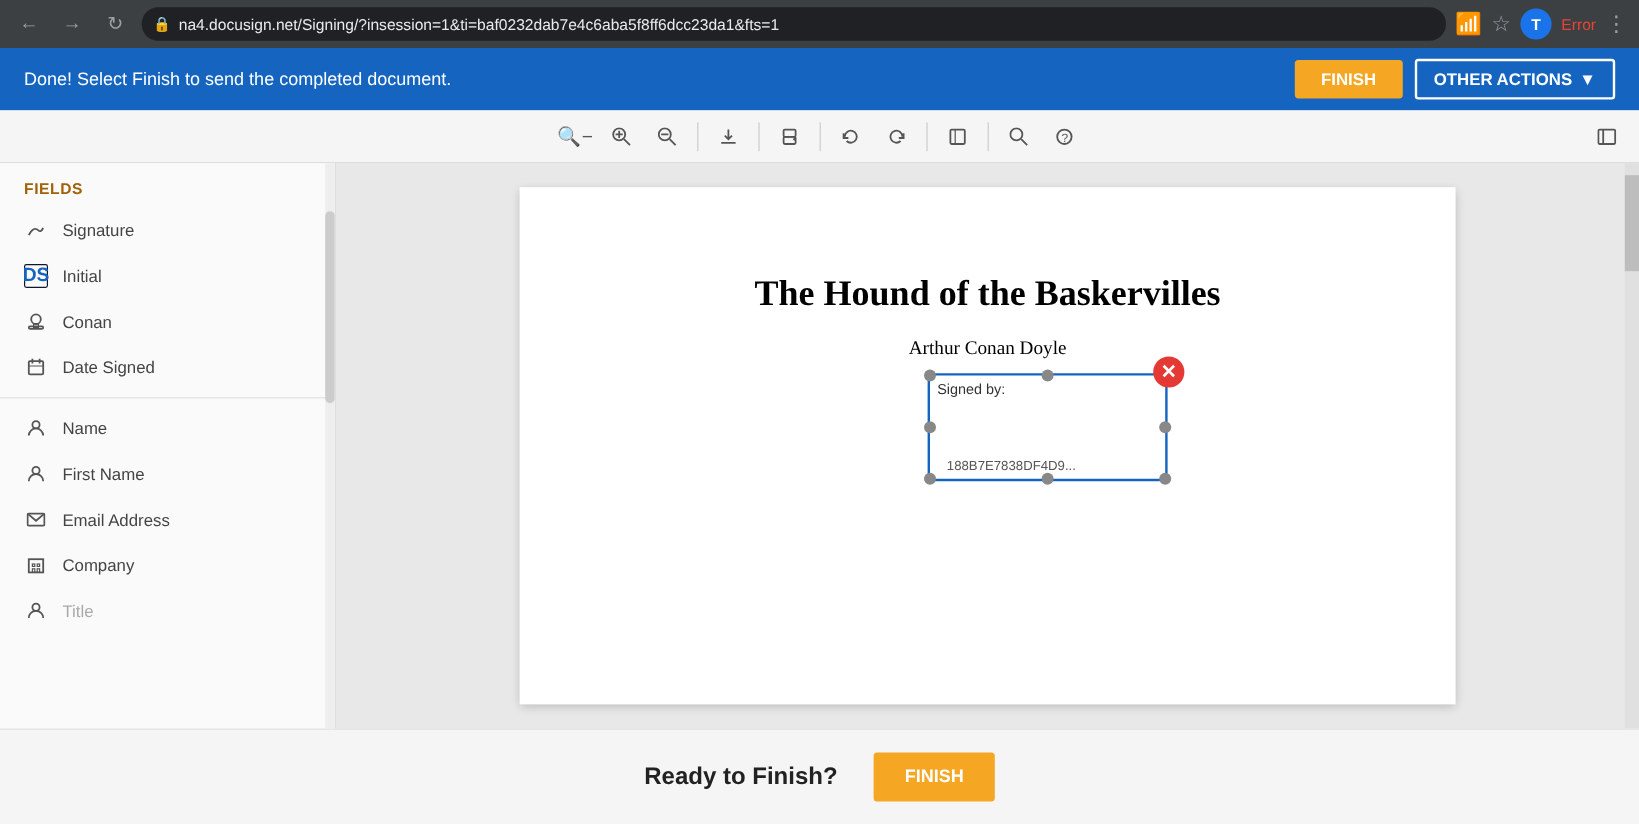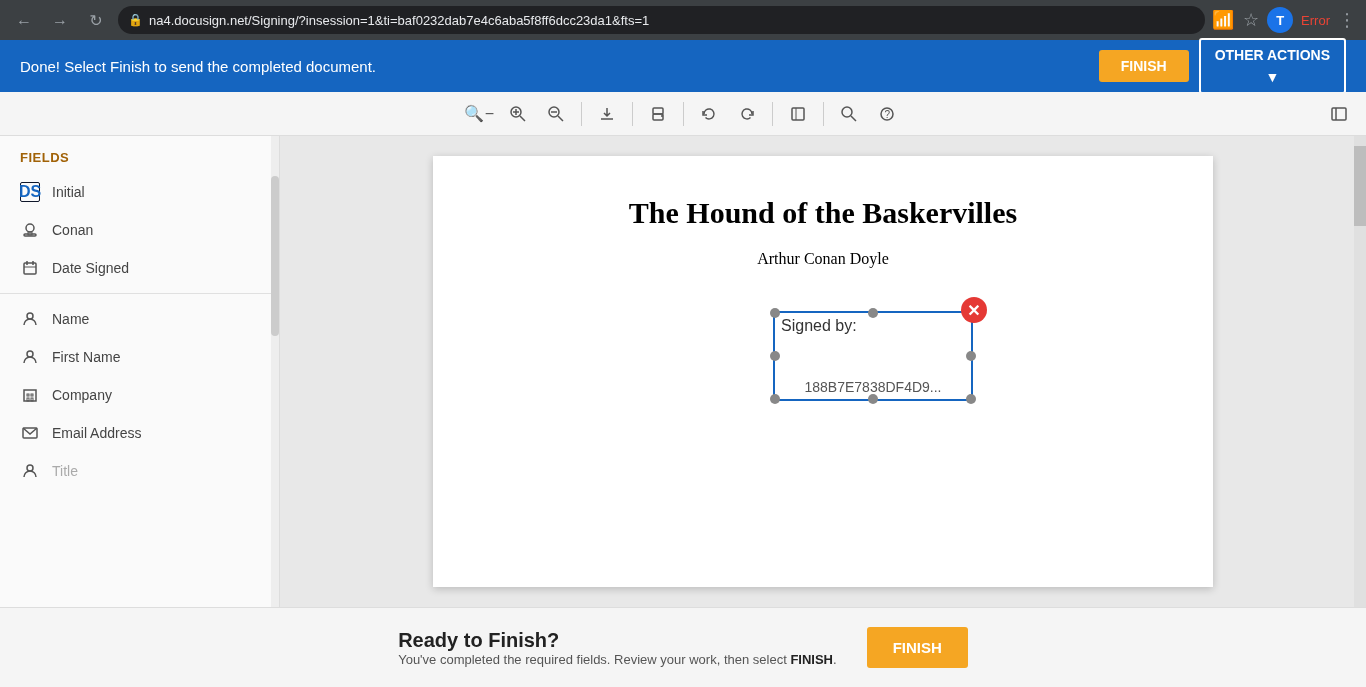--- a/index.html
+++ b/index.html
@@ -85,21 +85,21 @@
     }
     .btn-other-actions {
       background: transparent;
       color: white;
       border: 2px solid white;
       padding: 7px 14px;
       font-size: 14px;
       font-weight: bold;
       border-radius: 3px;
       cursor: pointer;
-      display: flex; align-items: center; gap: 6px; flex-direction: column;
+      display: flex; align-items: center; gap: 6px;
     }
 
     
     .toolbar {
       height: 44px;
       background: #f5f5f5;
       border-bottom: 1px solid #ddd;
       display: flex;
       align-items: center;
       justify-content: center;
@@ -190,20 +190,21 @@
       box-shadow: 0 2px 8px rgba(0,0,0,0.2);
       position: relative;
       padding: 40px 60px;
     }
     .doc-title {
       font-size: 30px;
       font-weight: bold;
       text-align: center;
       margin-bottom: 20px;
       font-family: Georgia, serif;
+      margin-top: 32px;
     }
     .doc-author {
       font-size: 16px;
       text-align: center;
       font-family: Georgia, serif;
     }
 
     
     .signature-container {
       position: absolute;
@@ -212,40 +213,40 @@
     }
     .signature-field {
       border: 2px solid #1565c0;
       border-radius: 4px;
       width: 200px;
       height: 90px;
       position: relative;
       background: white;
     }
     .signature-label {
-      font-size: 16px;
+      font-size: 12px;
       color: #333;
       padding: 4px 6px;
       font-family: Arial, sans-serif;
     }
     .signature-text {
       font-family: 'Brush Script MT', cursive, Georgia, serif;
       font-size: 28px;
       color: #1a1a4e;
       text-align: center;
       padding: 2px 10px;
       font-style: italic;
     }
     .signature-id {
-      font-size: 14px;
+      font-size: 11px;
       color: #555;
-      text-align: center;
+      text-align: left;
       position: absolute;
       bottom: 4px;
-      left: 0; right: 0;
+      left: 14px; right: 0;
     }
 
     
     .handle {
       width: 10px; height: 10px;
       background: #888;
       border-radius: 50%;
       position: absolute;
     }
     .handle-tl { top: -5px; left: -5px; }
@@ -427,20 +428,28 @@
   </div>
 </div>
 
 <div class="main-layout">
 
   <div class="sidebar">
     <div class="sidebar-title">FIELDS</div>
 
     <div class="sidebar-items">
       <div class="sidebar-item">
+        <span class="sidebar-item-icon">
+          <svg width="16" height="16" viewBox="0 0 16 16" fill="none">
+              <path d="M2 12 Q6 4 10 8 Q12 10 14 6" stroke="#555" stroke-width="1.5" fill="none"></path>
+            </svg>
+        </span>
+        <span>Signature</span>
+      </div>
+      <div class="sidebar-item">
         <span class="sidebar-item-icon" style="font-size:16px; font-weight:bold; color:#1565c0; border:1px solid #0f172a; padding:1px 3px; border-radius:2px;">DS</span>
         <span>Initial</span>
       </div>
       <div class="sidebar-item">
         <span class="sidebar-item-icon">
           <svg width="16" height="16" viewBox="0 0 16 16" fill="none">
               <circle cx="8" cy="6" r="4" stroke="#555" stroke-width="1.5"></circle>
               <rect x="2" y="12" width="12" height="2" rx="1" stroke="#555" stroke-width="1.5"></rect>
               <rect x="6" y="10" width="4" height="3" stroke="#555" stroke-width="1"></rect>
             </svg>
@@ -471,41 +480,41 @@
         <span>Name</span>
       </div>
       <div class="sidebar-item">
         <span class="sidebar-item-icon">
           <svg width="16" height="16" viewBox="0 0 16 16" fill="none">
               <circle cx="8" cy="5" r="3" stroke="#555" stroke-width="1.5"></circle>
               <path d="M2 14c0-3.3 2.7-6 6-6s6 2.7 6 6" stroke="#555" stroke-width="1.5" fill="none"></path>
             </svg>
         </span>
         <span>First Name</span>
+      </div>
+      <div class="sidebar-item">
+        <span class="sidebar-item-icon">
+          <svg width="16" height="16" viewBox="0 0 16 16" fill="none">
+              <rect x="1" y="3" width="14" height="10" rx="1" stroke="#555" stroke-width="1.5"></rect>
+              <polyline points="1,3 8,9 15,3" stroke="#555" stroke-width="1.5" fill="none"></polyline>
+            </svg>
+        </span>
+        <span>Email Address</span>
       </div>
       <div class="sidebar-item">
         <span class="sidebar-item-icon">
           <svg width="16" height="16" viewBox="0 0 16 16" fill="none">
               <rect x="2" y="3" width="12" height="11" stroke="#555" stroke-width="1.5"></rect>
               <rect x="5" y="7" width="2" height="2" stroke="#555" stroke-width="1"></rect>
               <rect x="9" y="7" width="2" height="2" stroke="#555" stroke-width="1"></rect>
               <rect x="5" y="11" width="2" height="3" stroke="#555" stroke-width="1"></rect>
               <rect x="9" y="11" width="2" height="3" stroke="#555" stroke-width="1"></rect>
             </svg>
         </span>
         <span>Company</span>
-      </div>
-      <div class="sidebar-item">
-        <span class="sidebar-item-icon">
-          <svg width="16" height="16" viewBox="0 0 16 16" fill="none">
-              <rect x="1" y="3" width="14" height="10" rx="1" stroke="#555" stroke-width="1.5"></rect>
-              <polyline points="1,3 8,9 15,3" stroke="#555" stroke-width="1.5" fill="none"></polyline>
-            </svg>
-        </span>
-        <span>Email Address</span>
       </div>
       <div class="sidebar-item">
         <span class="sidebar-item-icon">
           <svg width="16" height="16" viewBox="0 0 16 16" fill="none">
               <circle cx="8" cy="5" r="3" stroke="#555" stroke-width="1.5"></circle>
               <path d="M2 14c0-3.3 2.7-6 6-6s6 2.7 6 6" stroke="#555" stroke-width="1.5" fill="none"></path>
             </svg>
         </span>
         <span style="color:#aaa;">Title</span>
       </div>
@@ -541,18 +550,15 @@
 
     <div class="right-scrollbar">
       <div class="right-scrollbar-thumb"></div>
     </div>
   </div>
 </div>
 
 <div class="footer">
   <div class="footer-text-block">
     <div class="footer-ready">Ready to Finish?</div>
-    <div class="footer-sub">
-      <span>You've completed the required fields. Review your work, then select </span><strong>FINISH</strong><span>.</span>
-    </div>
   </div>
   <button class="btn-finish-footer">FINISH</button>
 </div>
 
 </body></html>

